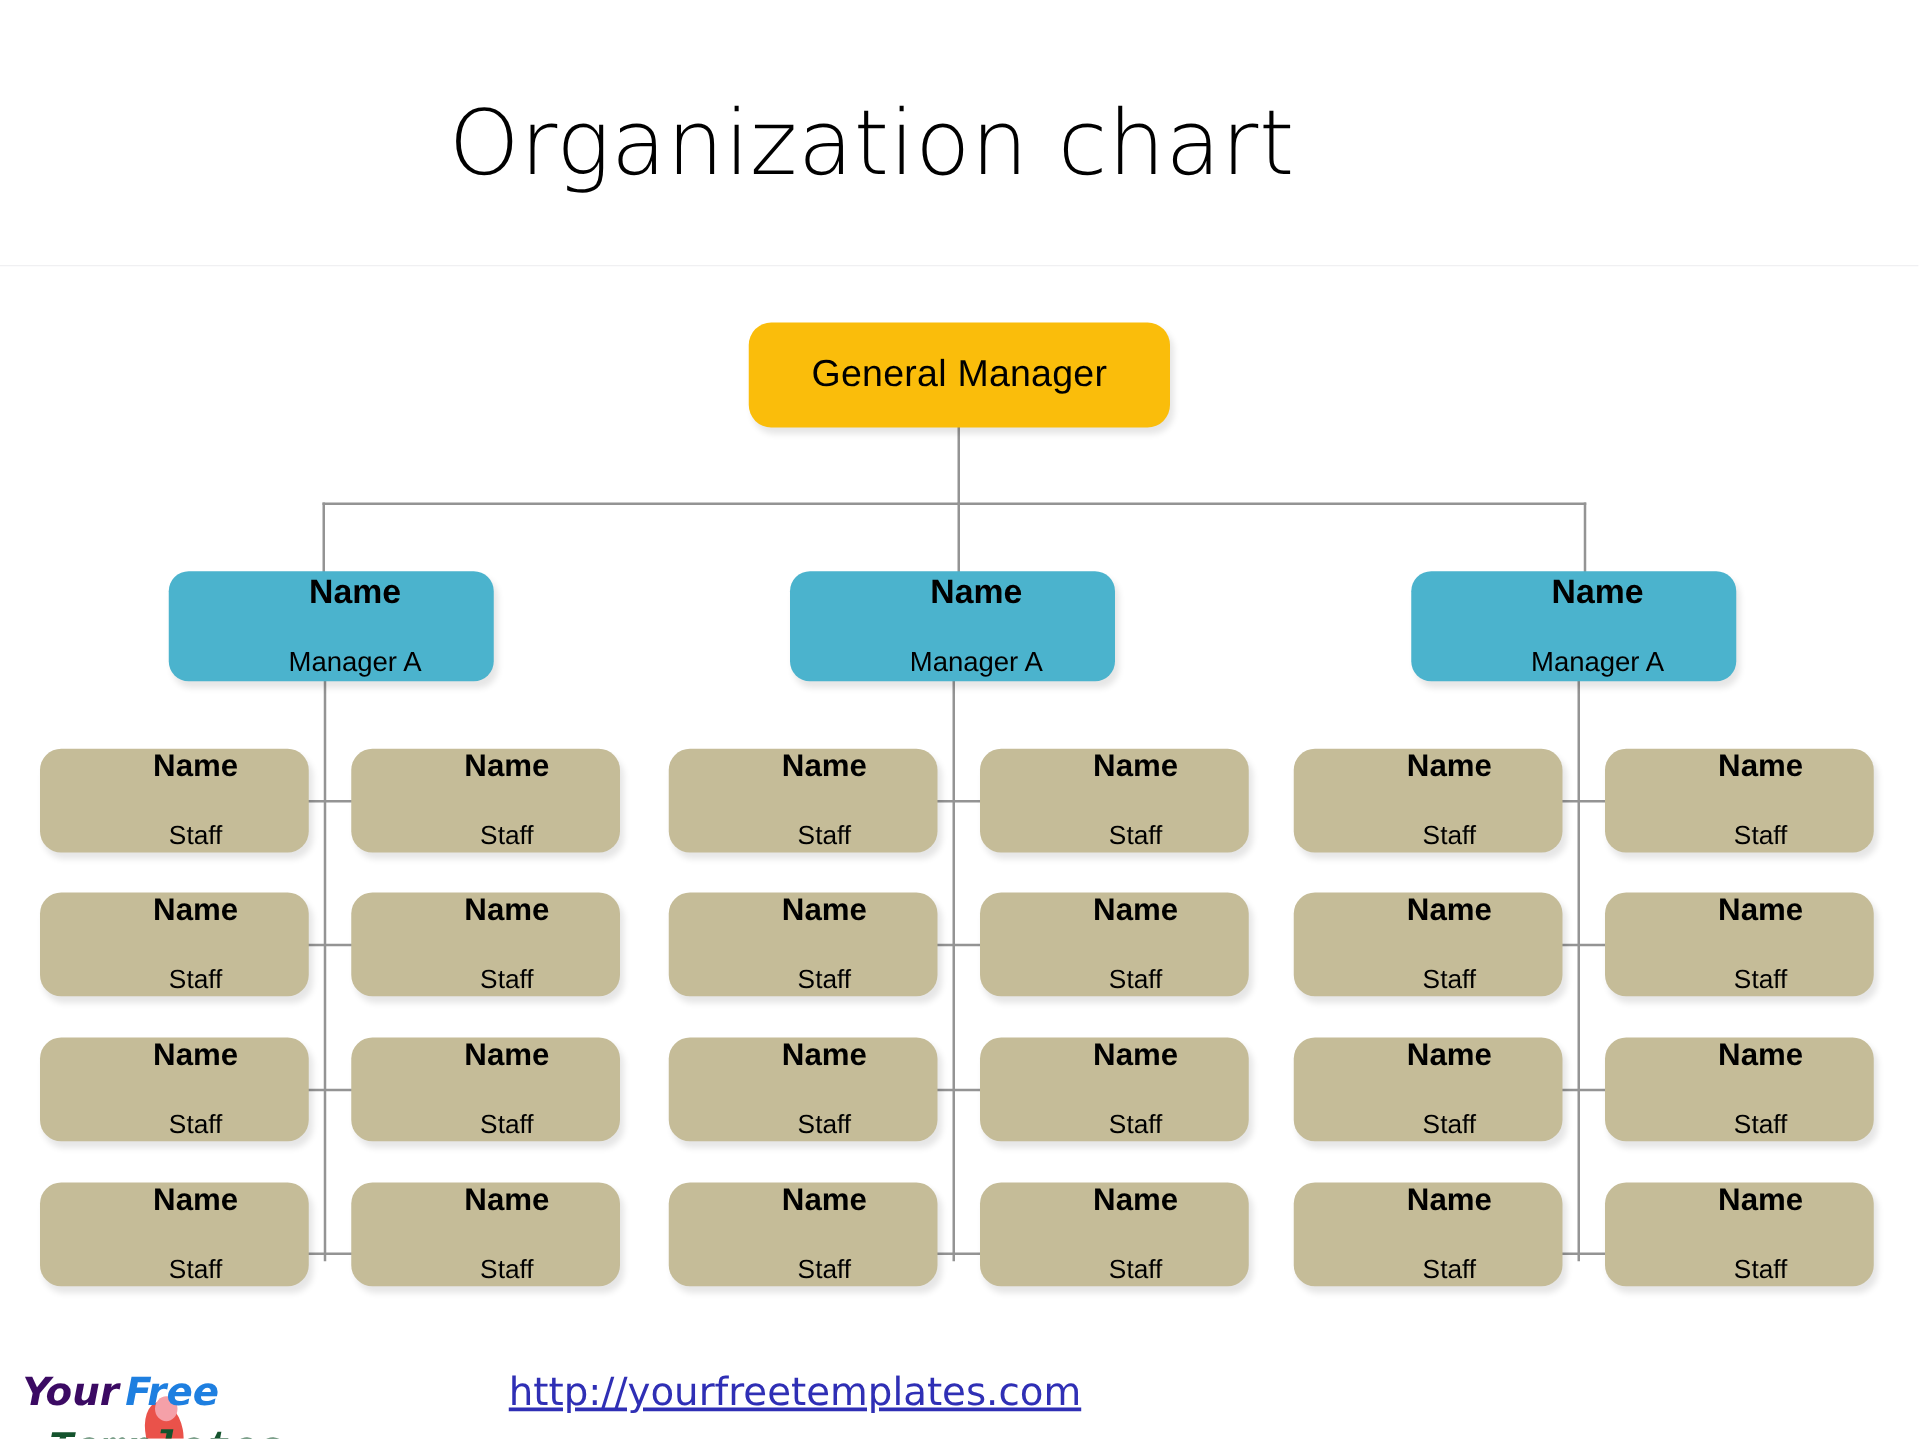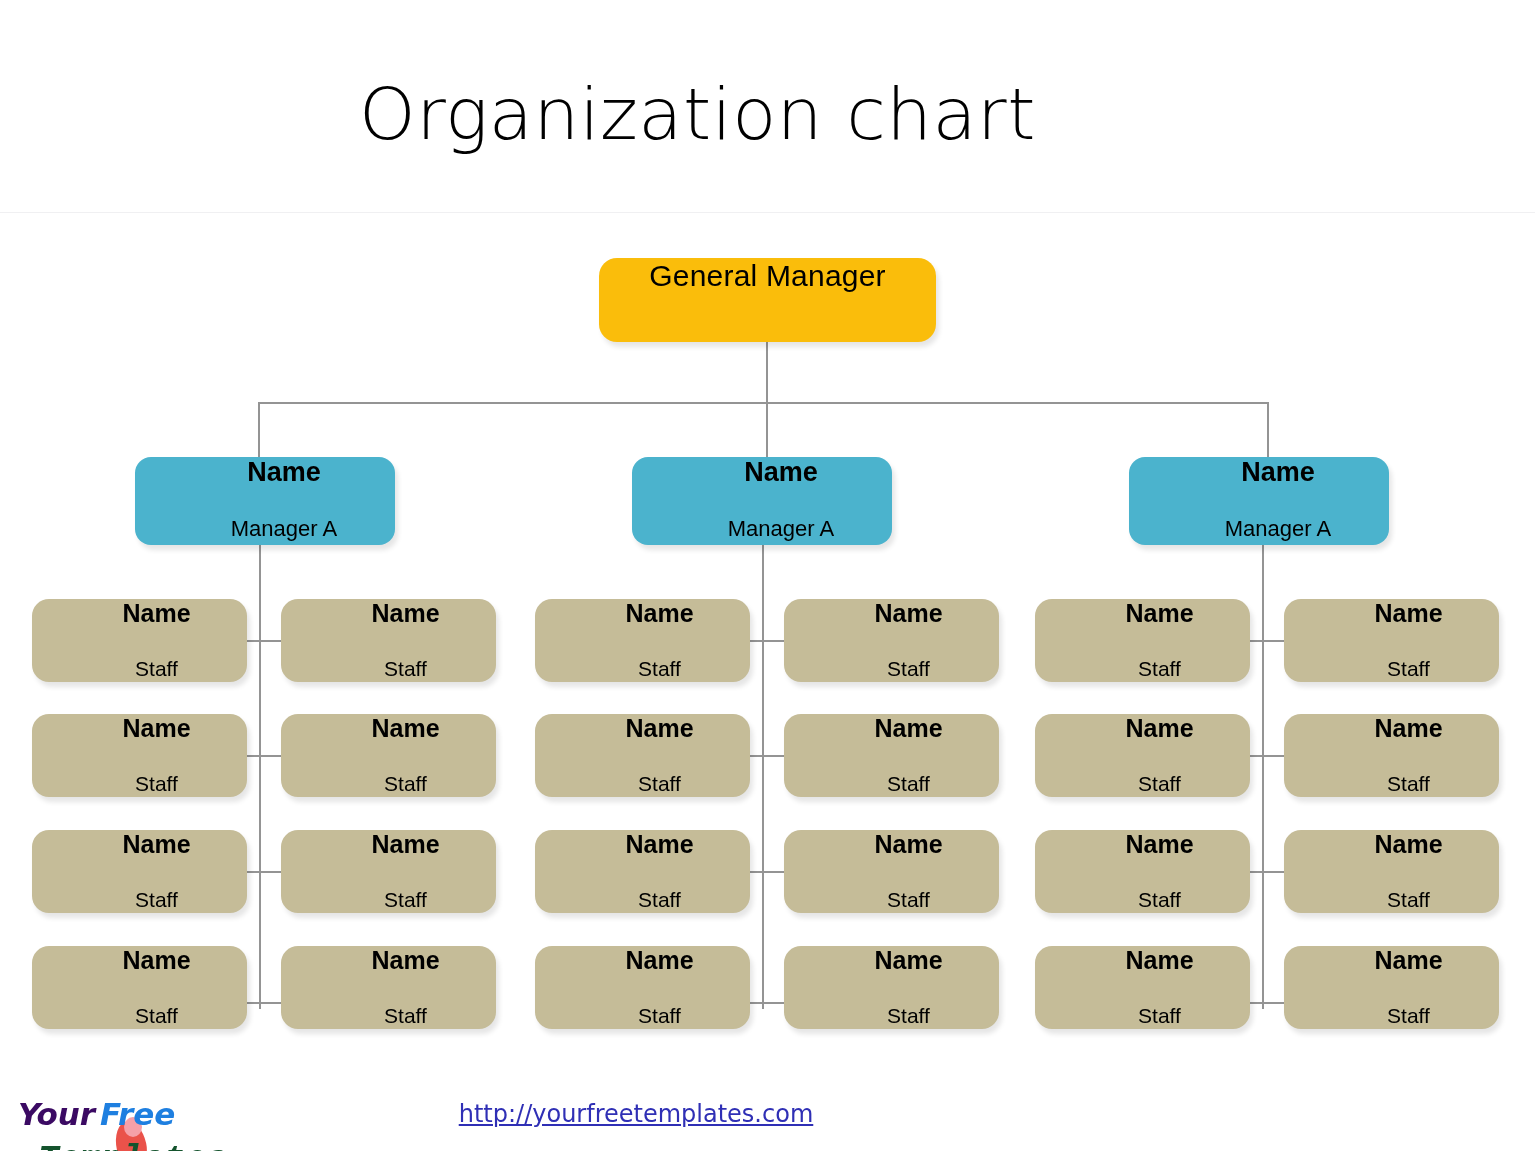--- a/index.html
+++ b/index.html
@@ -55,20 +55,21 @@
   .line.h { height: 2px; }
 
   
   .node {
     position: absolute;
     box-sizing: border-box;
     border-radius: 16px;
     box-shadow: 3px 5px 5px rgba(0, 0, 0, 0.10);
     display: flex;
     flex-direction: column;
+    justify-content: center;
     align-items: center;
     color: #000000;
     text-align: center;
     overflow: hidden;
   }
 
   .node .line1 {
     font-weight: bold;
     white-space: nowrap;
   }
@@ -126,21 +127,21 @@
   }
 
   
   .footer-url {
     position: absolute;
     left: 0;
     top: 1098px;
     width: 1272px;
     text-align: center;
     font-family: "DejaVu Sans", sans-serif;
-    font-size: 24px;
+    font-size: 31px;
     line-height: 32px;
     color: #2f2fb5;
     text-decoration: underline;
     white-space: nowrap;
     cursor: pointer;
   }
 
   .logo {
     position: absolute;
     left: 12px;

